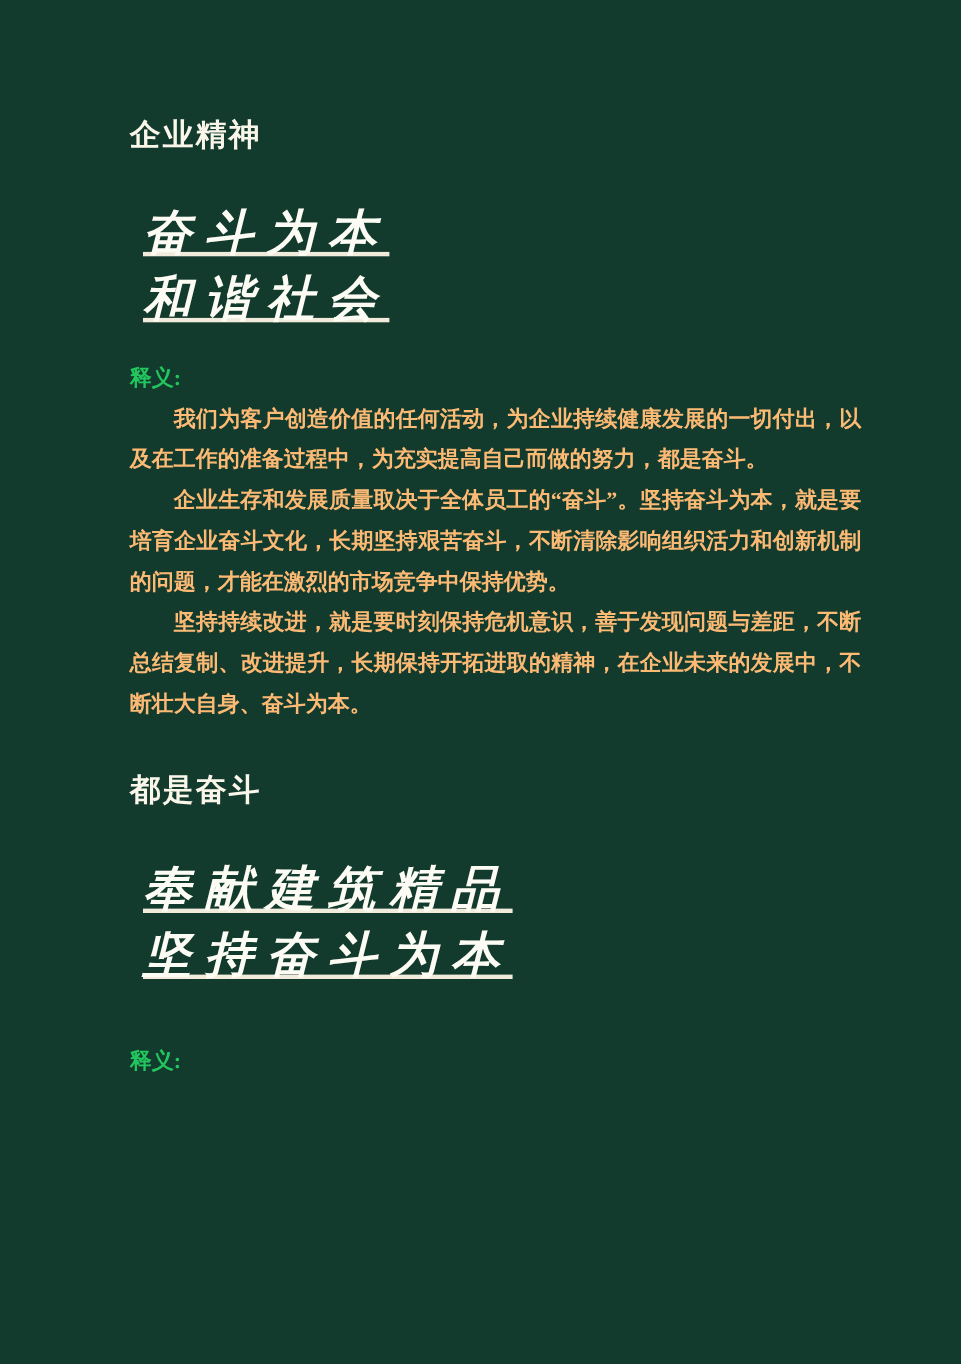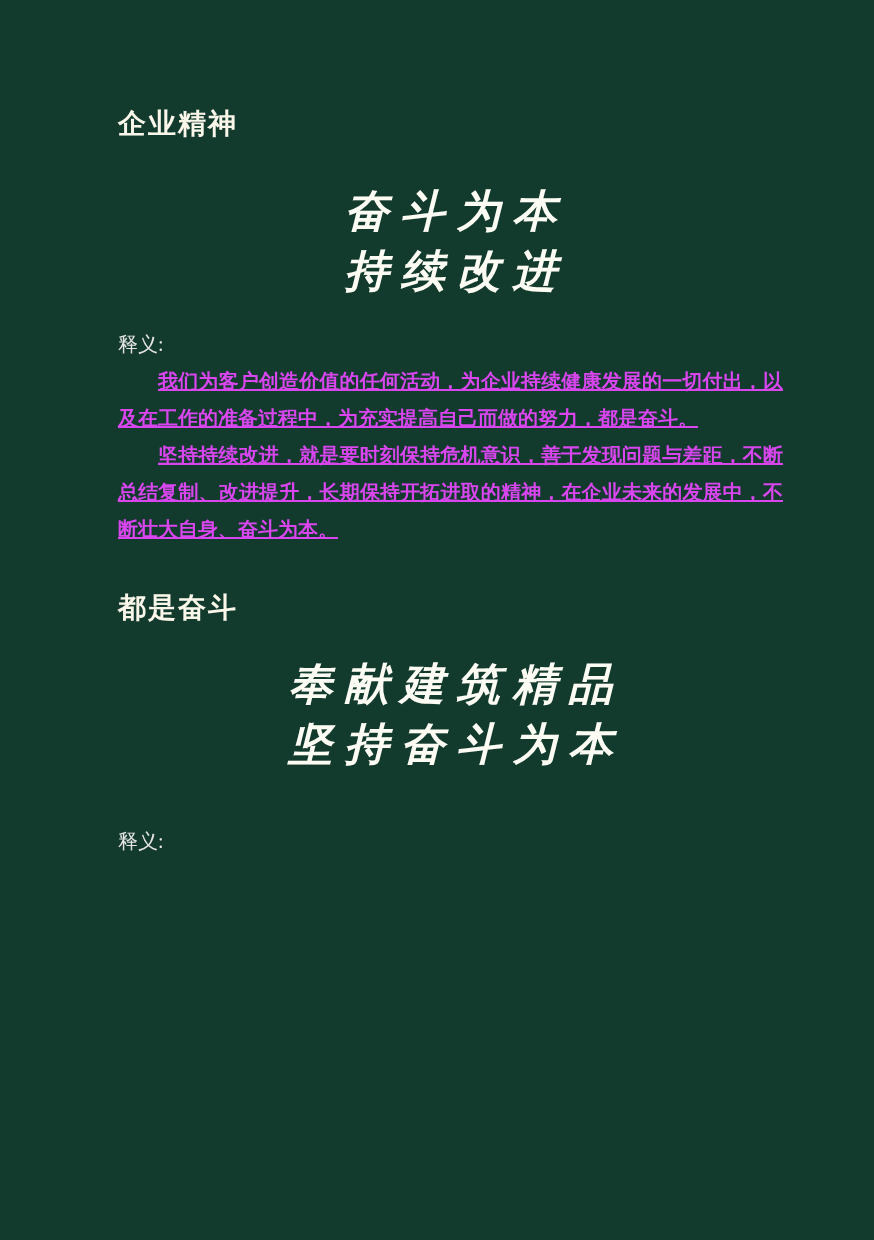--- a/index.html
+++ b/index.html
@@ -23,76 +23,77 @@
     margin: 0;
     font-size: 28px;
     line-height: 36px;
     font-weight: bold;
     letter-spacing: 2px;
     color: #faf6ea;
     text-align: left;
   }
   .slogan {
     margin-top: 40px;
-    text-align: center;
+    text-align: left;
+    text-decoration: underline;
   }
   .slogan-line {
     font-size: 44px;
     line-height: 60px;
     font-weight: bold;
     font-style: italic;
     letter-spacing: 12px;
     padding-left: 12px; 
     color: #fdfcf4;
     white-space: nowrap;
   }
   .interpretation-label {
     margin: 24px 0 0 0;
     font-size: 20px;
     line-height: 37px;
-    font-weight: normal;
-    color: #e5e5e5;
+    font-weight: bold;
+    color: #22c55e;
   }
   .body-paragraph {
     margin: 0;
     font-size: 20px;
     line-height: 37px;
     font-weight: bold;
     text-align: justify;
     text-justify: inter-character;
     text-indent: 2em;
-    color: #d946ef;
-    text-decoration: underline;
+    color: #fdba74;
   }
   .section-mission .section-heading {
     margin-top: 42px;
   }
   .section-mission .slogan {
-    margin-top: 29px;
+    margin-top: 42px;
   }
   .section-mission .interpretation-label {
     margin-top: 48px;
   }
 </style>
 </head>
 <body>
 
 <div class="page">
 
   <section class="section-spirit">
     <h2 class="section-heading">企业精神</h2>
 
     <div class="slogan">
       <div class="slogan-line">奋斗为本</div>
-      <div class="slogan-line">持续改进</div>
+      <div class="slogan-line">和谐社会</div>
     </div>
 
     <p class="interpretation-label">释义:</p>
 
     <p class="body-paragraph">我们为客户创造价值的任何活动，为企业持续健康发展的一切付出，以及在工作的准备过程中，为充实提高自己而做的努力，都是奋斗。</p>
+    <p class="body-paragraph">企业生存和发展质量取决于全体员工的“奋斗”。坚持奋斗为本，就是要培育企业奋斗文化，长期坚持艰苦奋斗，不断清除影响组织活力和创新机制的问题，才能在激烈的市场竞争中保持优势。</p>
     <p class="body-paragraph">坚持持续改进，就是要时刻保持危机意识，善于发现问题与差距，不断总结复制、改进提升，长期保持开拓进取的精神，在企业未来的发展中，不断壮大自身、奋斗为本。</p>
   </section>
 
   <section class="section-mission">
     <h2 class="section-heading">都是奋斗</h2>
 
     <div class="slogan">
       <div class="slogan-line">奉献建筑精品</div>
       <div class="slogan-line">坚持奋斗为本</div>
     </div>

